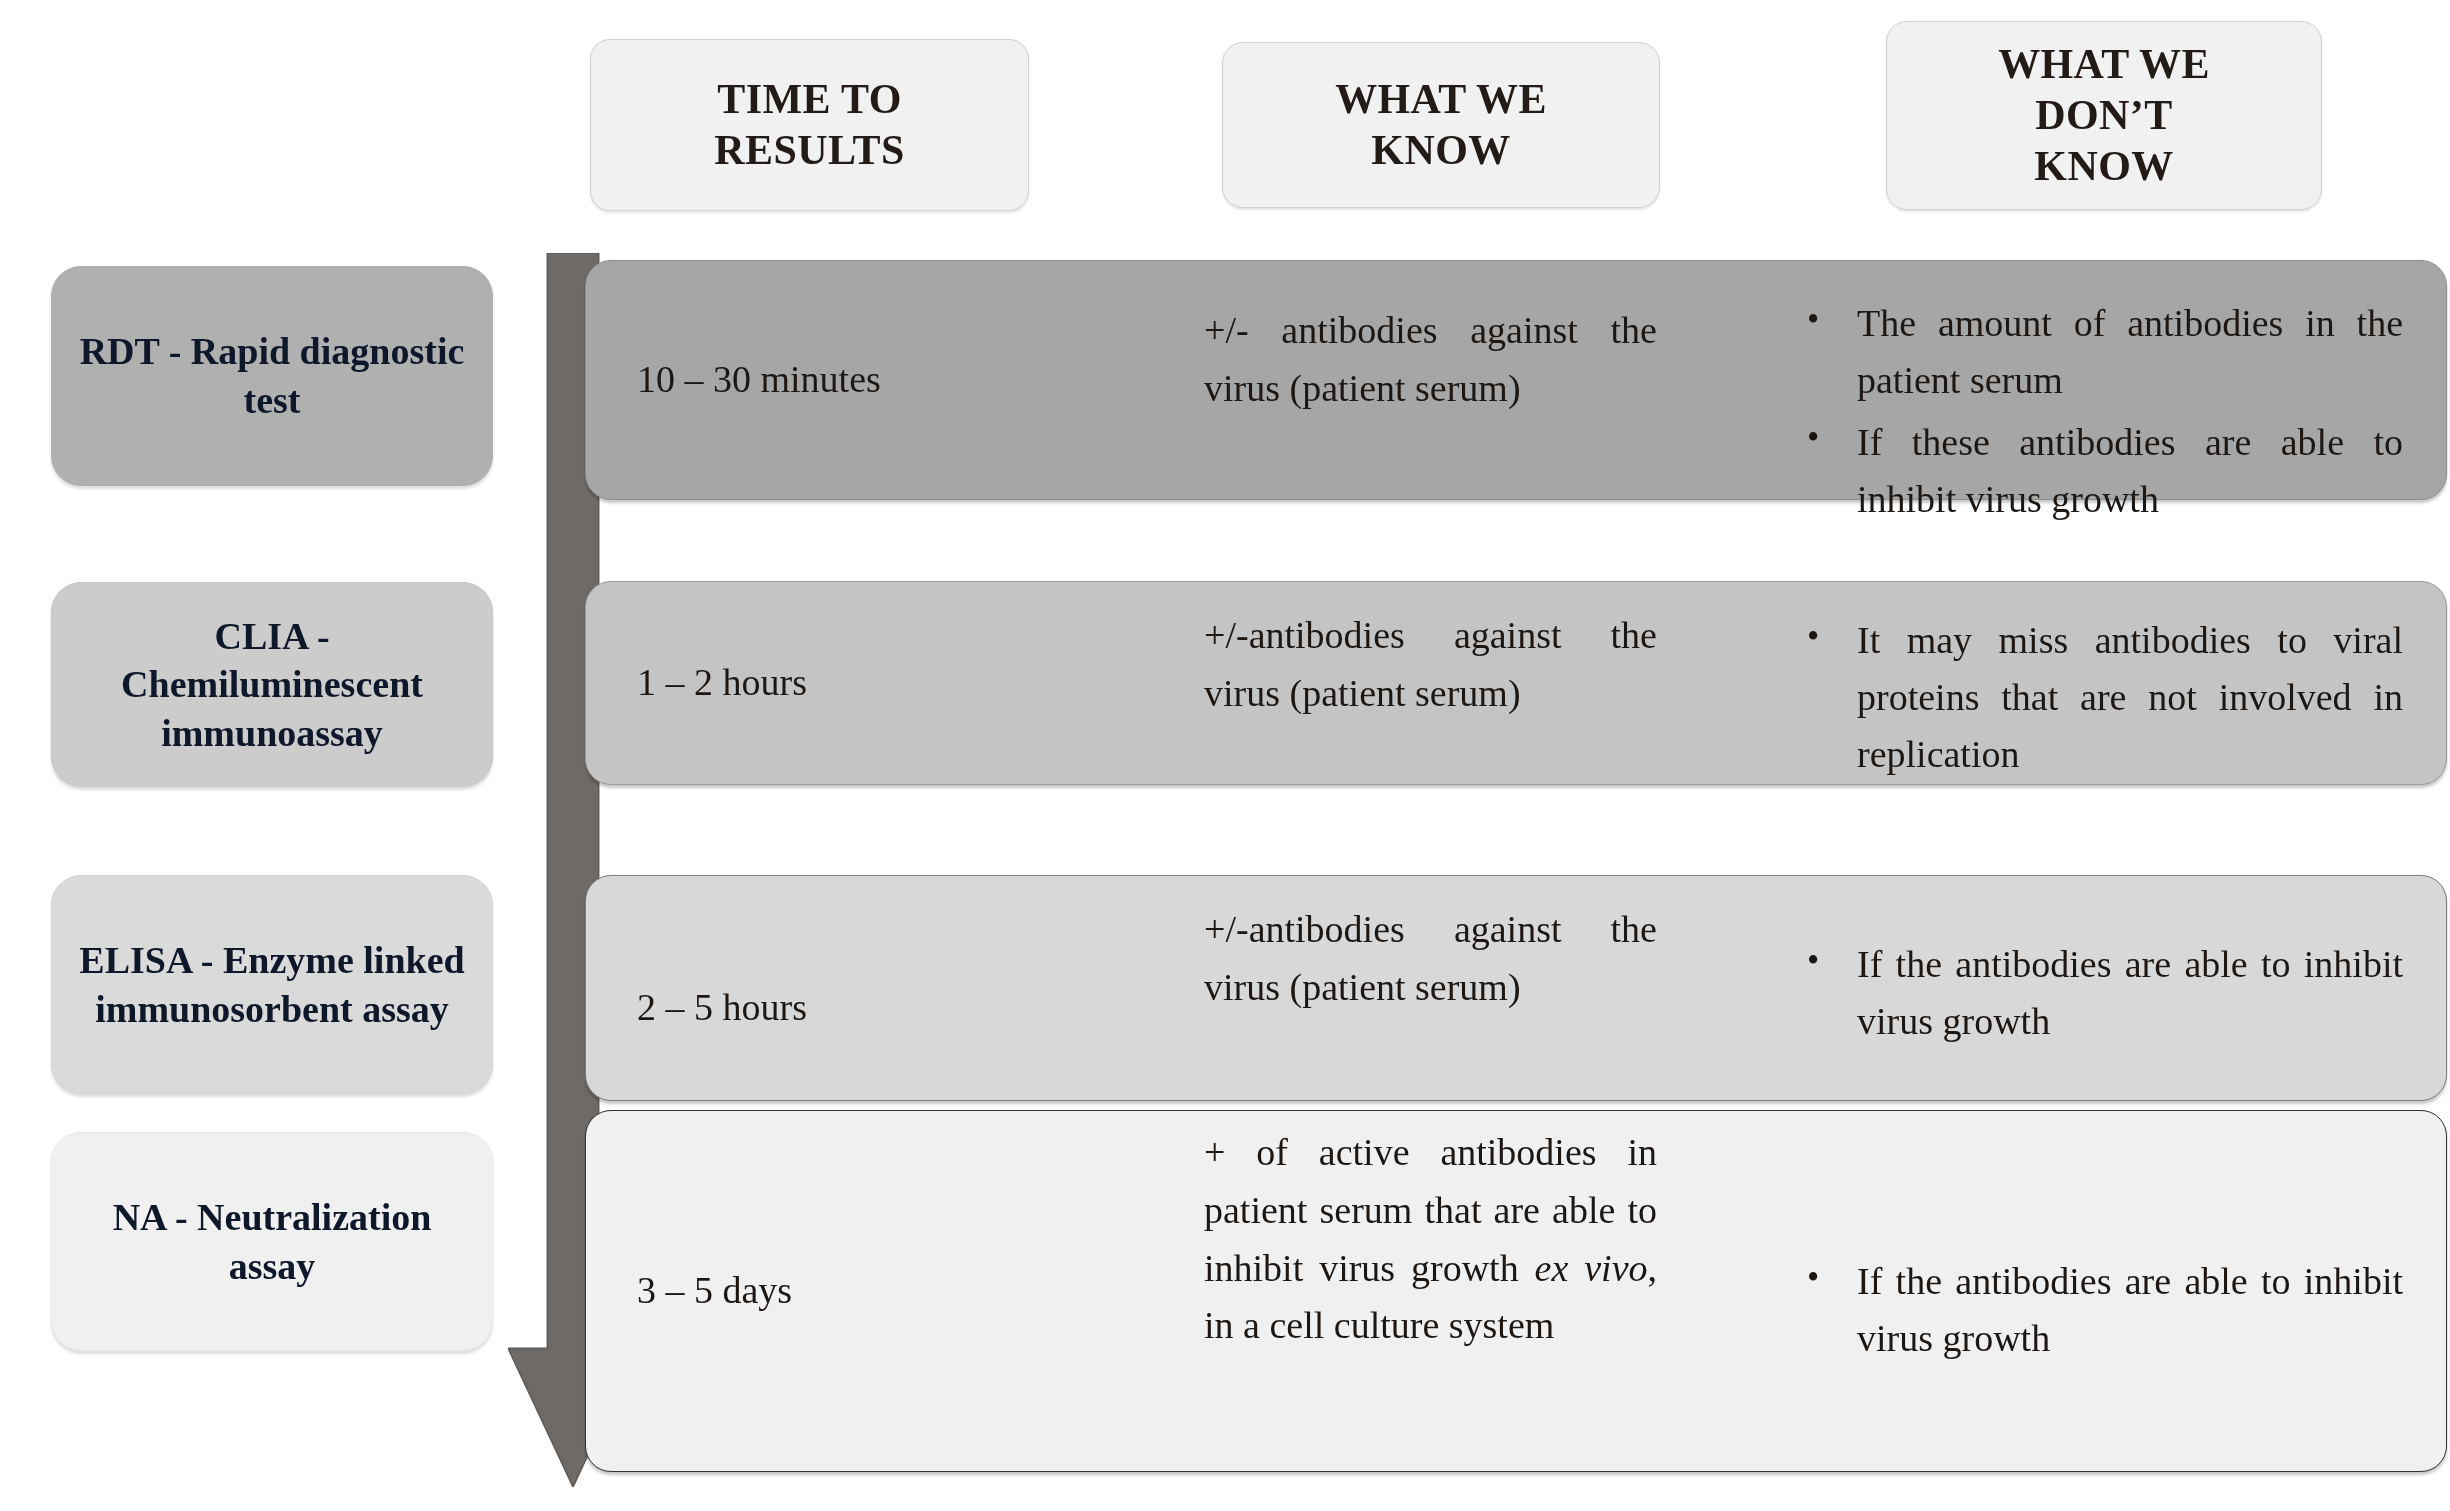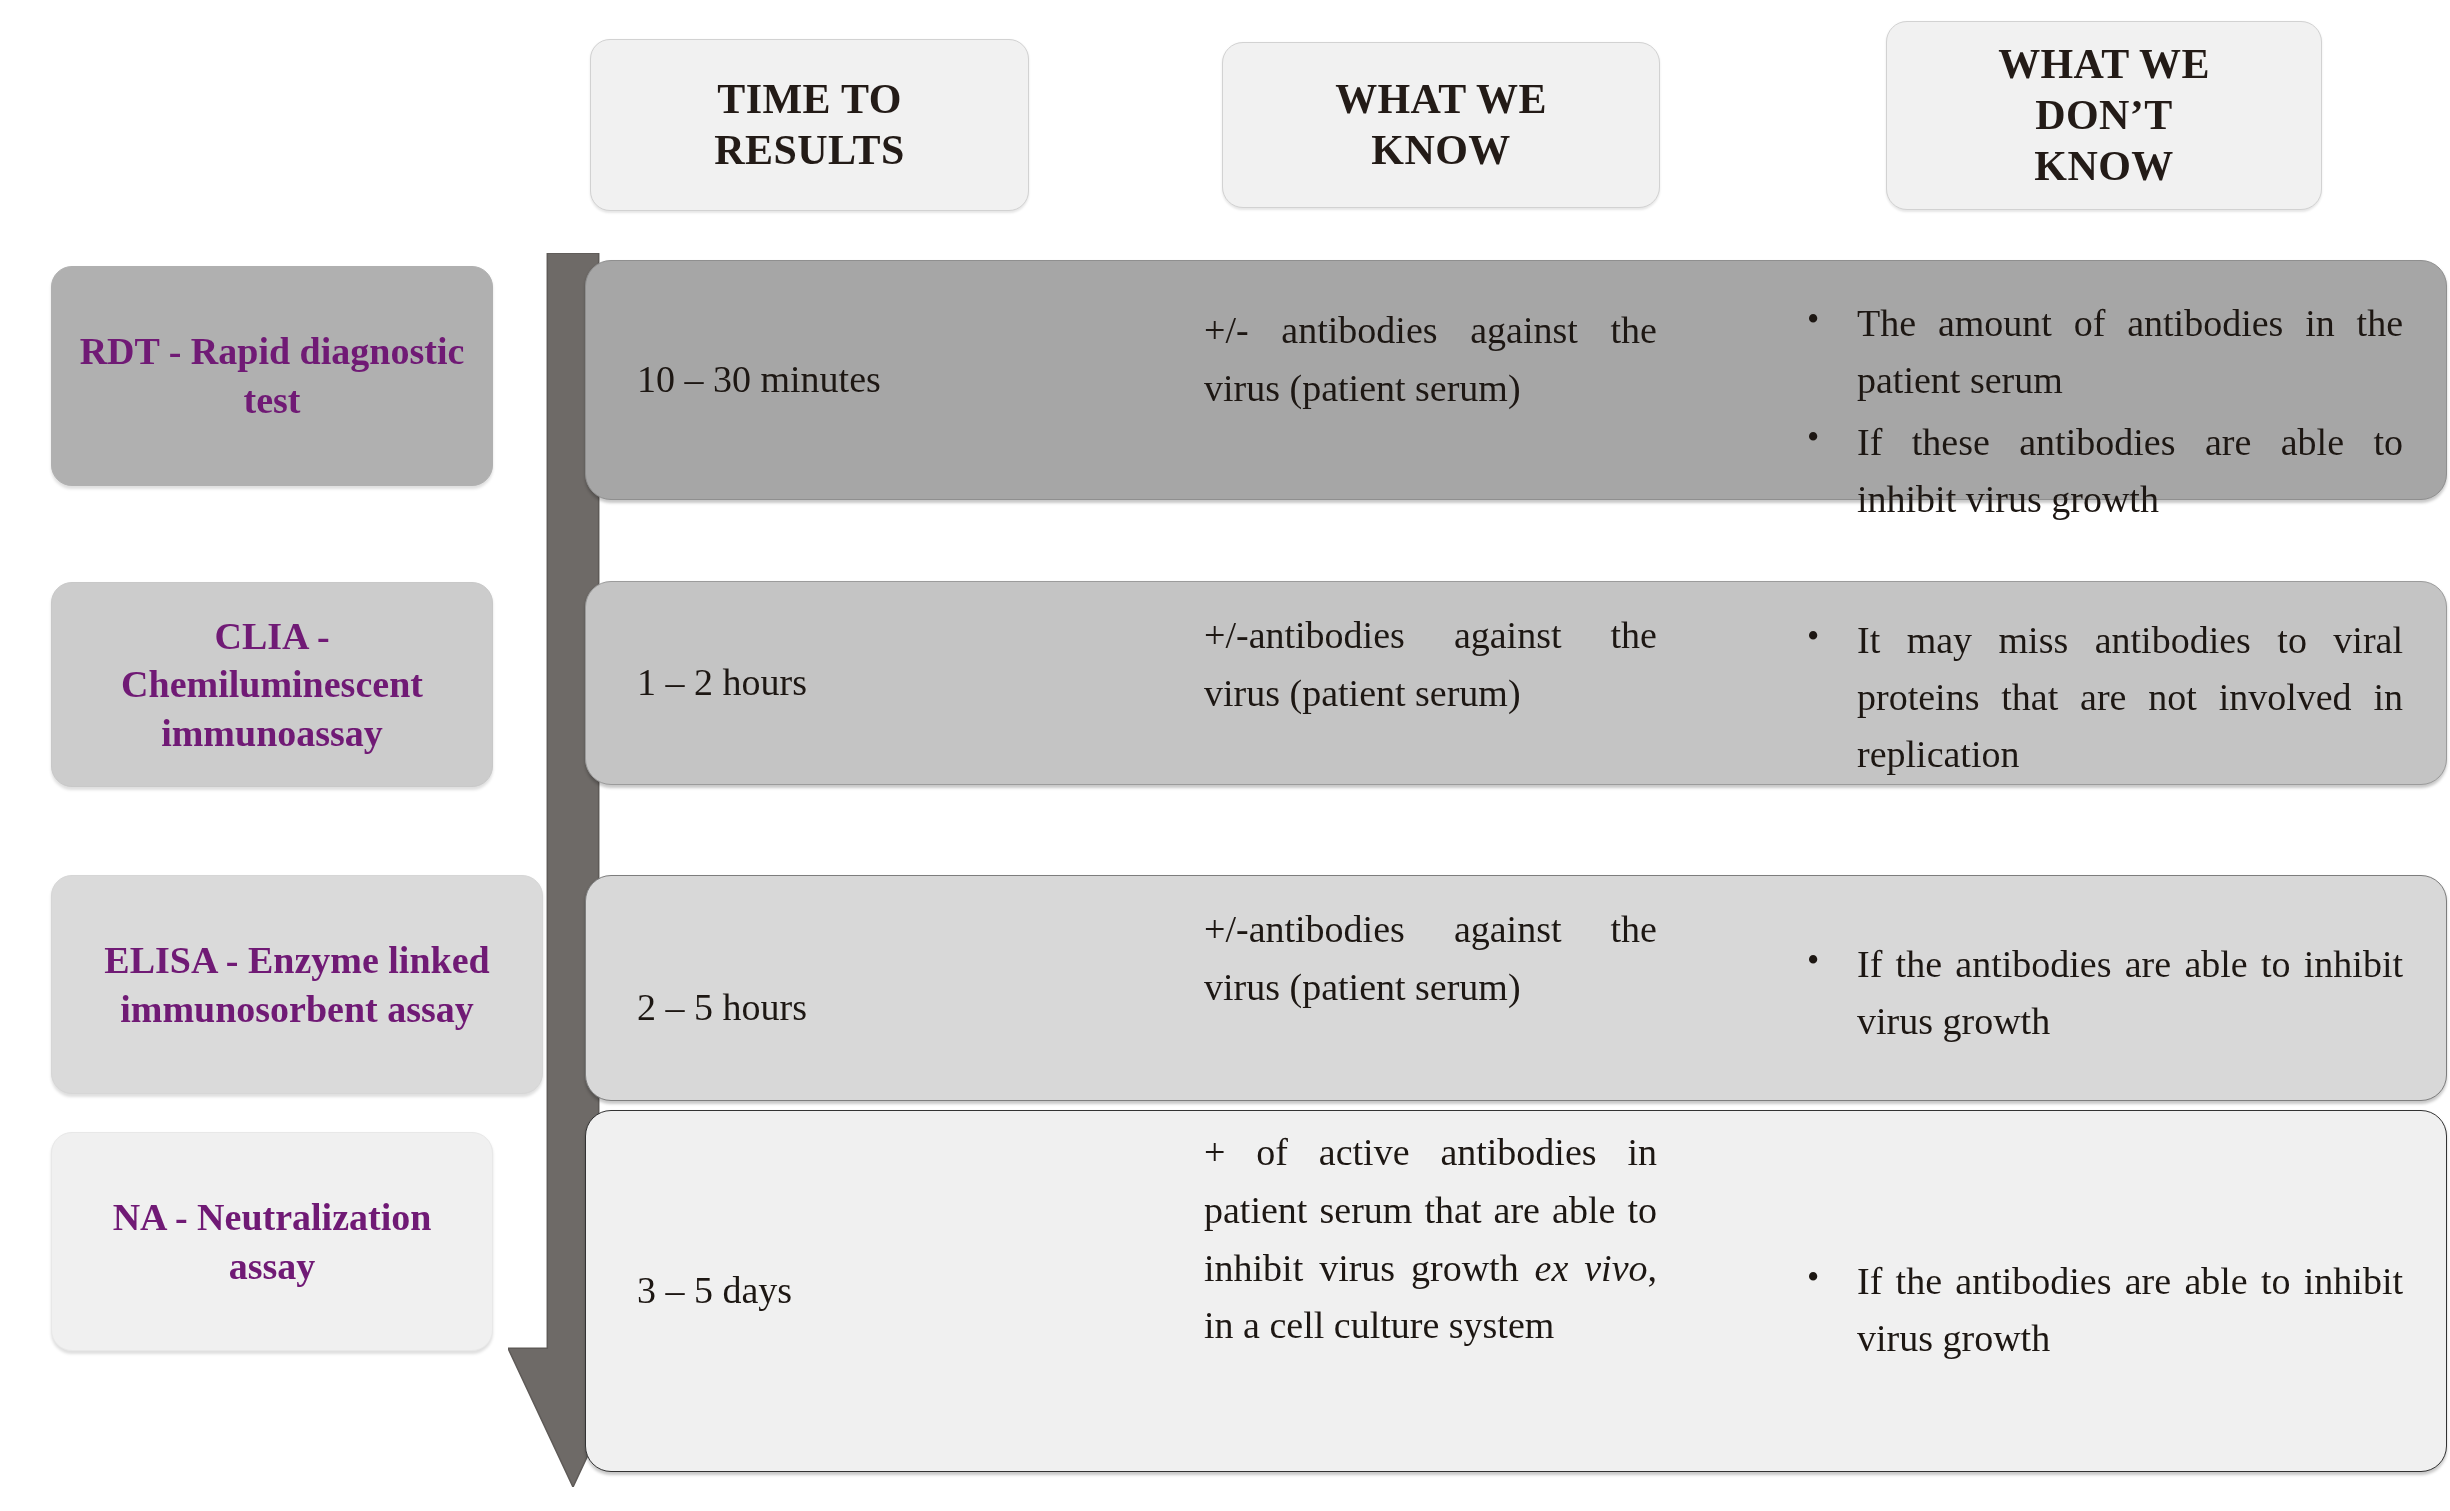--- a/index.html
+++ b/index.html
@@ -35,35 +35,35 @@
     box-shadow: 0 1.5px 2.3px rgba(0,0,0,0.10);
   }
   #hdr-time    { left: 590px;  top: 39px;  width: 439px; height: 172px; border-radius: 20px; }
   #hdr-know    { left: 1222px; top: 42px;  width: 438px; height: 166px; }
   #hdr-dontknow{ left: 1886px; top: 21px;  width: 436px; height: 189px; }
 
   
   .label-box {
     position: absolute;
     box-sizing: border-box;
-    border-radius: 21px;
+    border-radius: 30px;
     display: flex;
     align-items: center;
     justify-content: center;
     text-align: center;
     font-weight: bold;
     font-size: 38px;
     line-height: 1.28;
     padding: 0 21px;
-    color: #701a75;
+    color: #0f172a;
     box-shadow: 0 2.3px 3px rgba(0,0,0,0.13);
   }
   #label-0 { left: 51px; top: 266px;  width: 442px; height: 220px; background: #b0b0b0; border: 1.5px solid #b0b0b0; }
   #label-1 { left: 51px; top: 582px;  width: 442px; height: 205px; background: #cccccc; border: 1.5px solid #c8c8c8; }
-  #label-2 { left: 51px; top: 875px; width: 492px; height: 219px; background: #dadada; border: 1.5px solid #d6d6d6; }
+  #label-2 { left: 51px; top: 875px; width: 442px; height: 219px; background: #dadada; border: 1.5px solid #d6d6d6; }
   #label-3 { left: 51px; top: 1132px; width: 442px; height: 219px; background: #f0f0f0; border: 1.5px solid #e8e8e8; }
 
   
   #flow-arrow {
     position: absolute;
     left: 508px;
     top: 253px;
     width: 130px;
     height: 1234px;
   }

